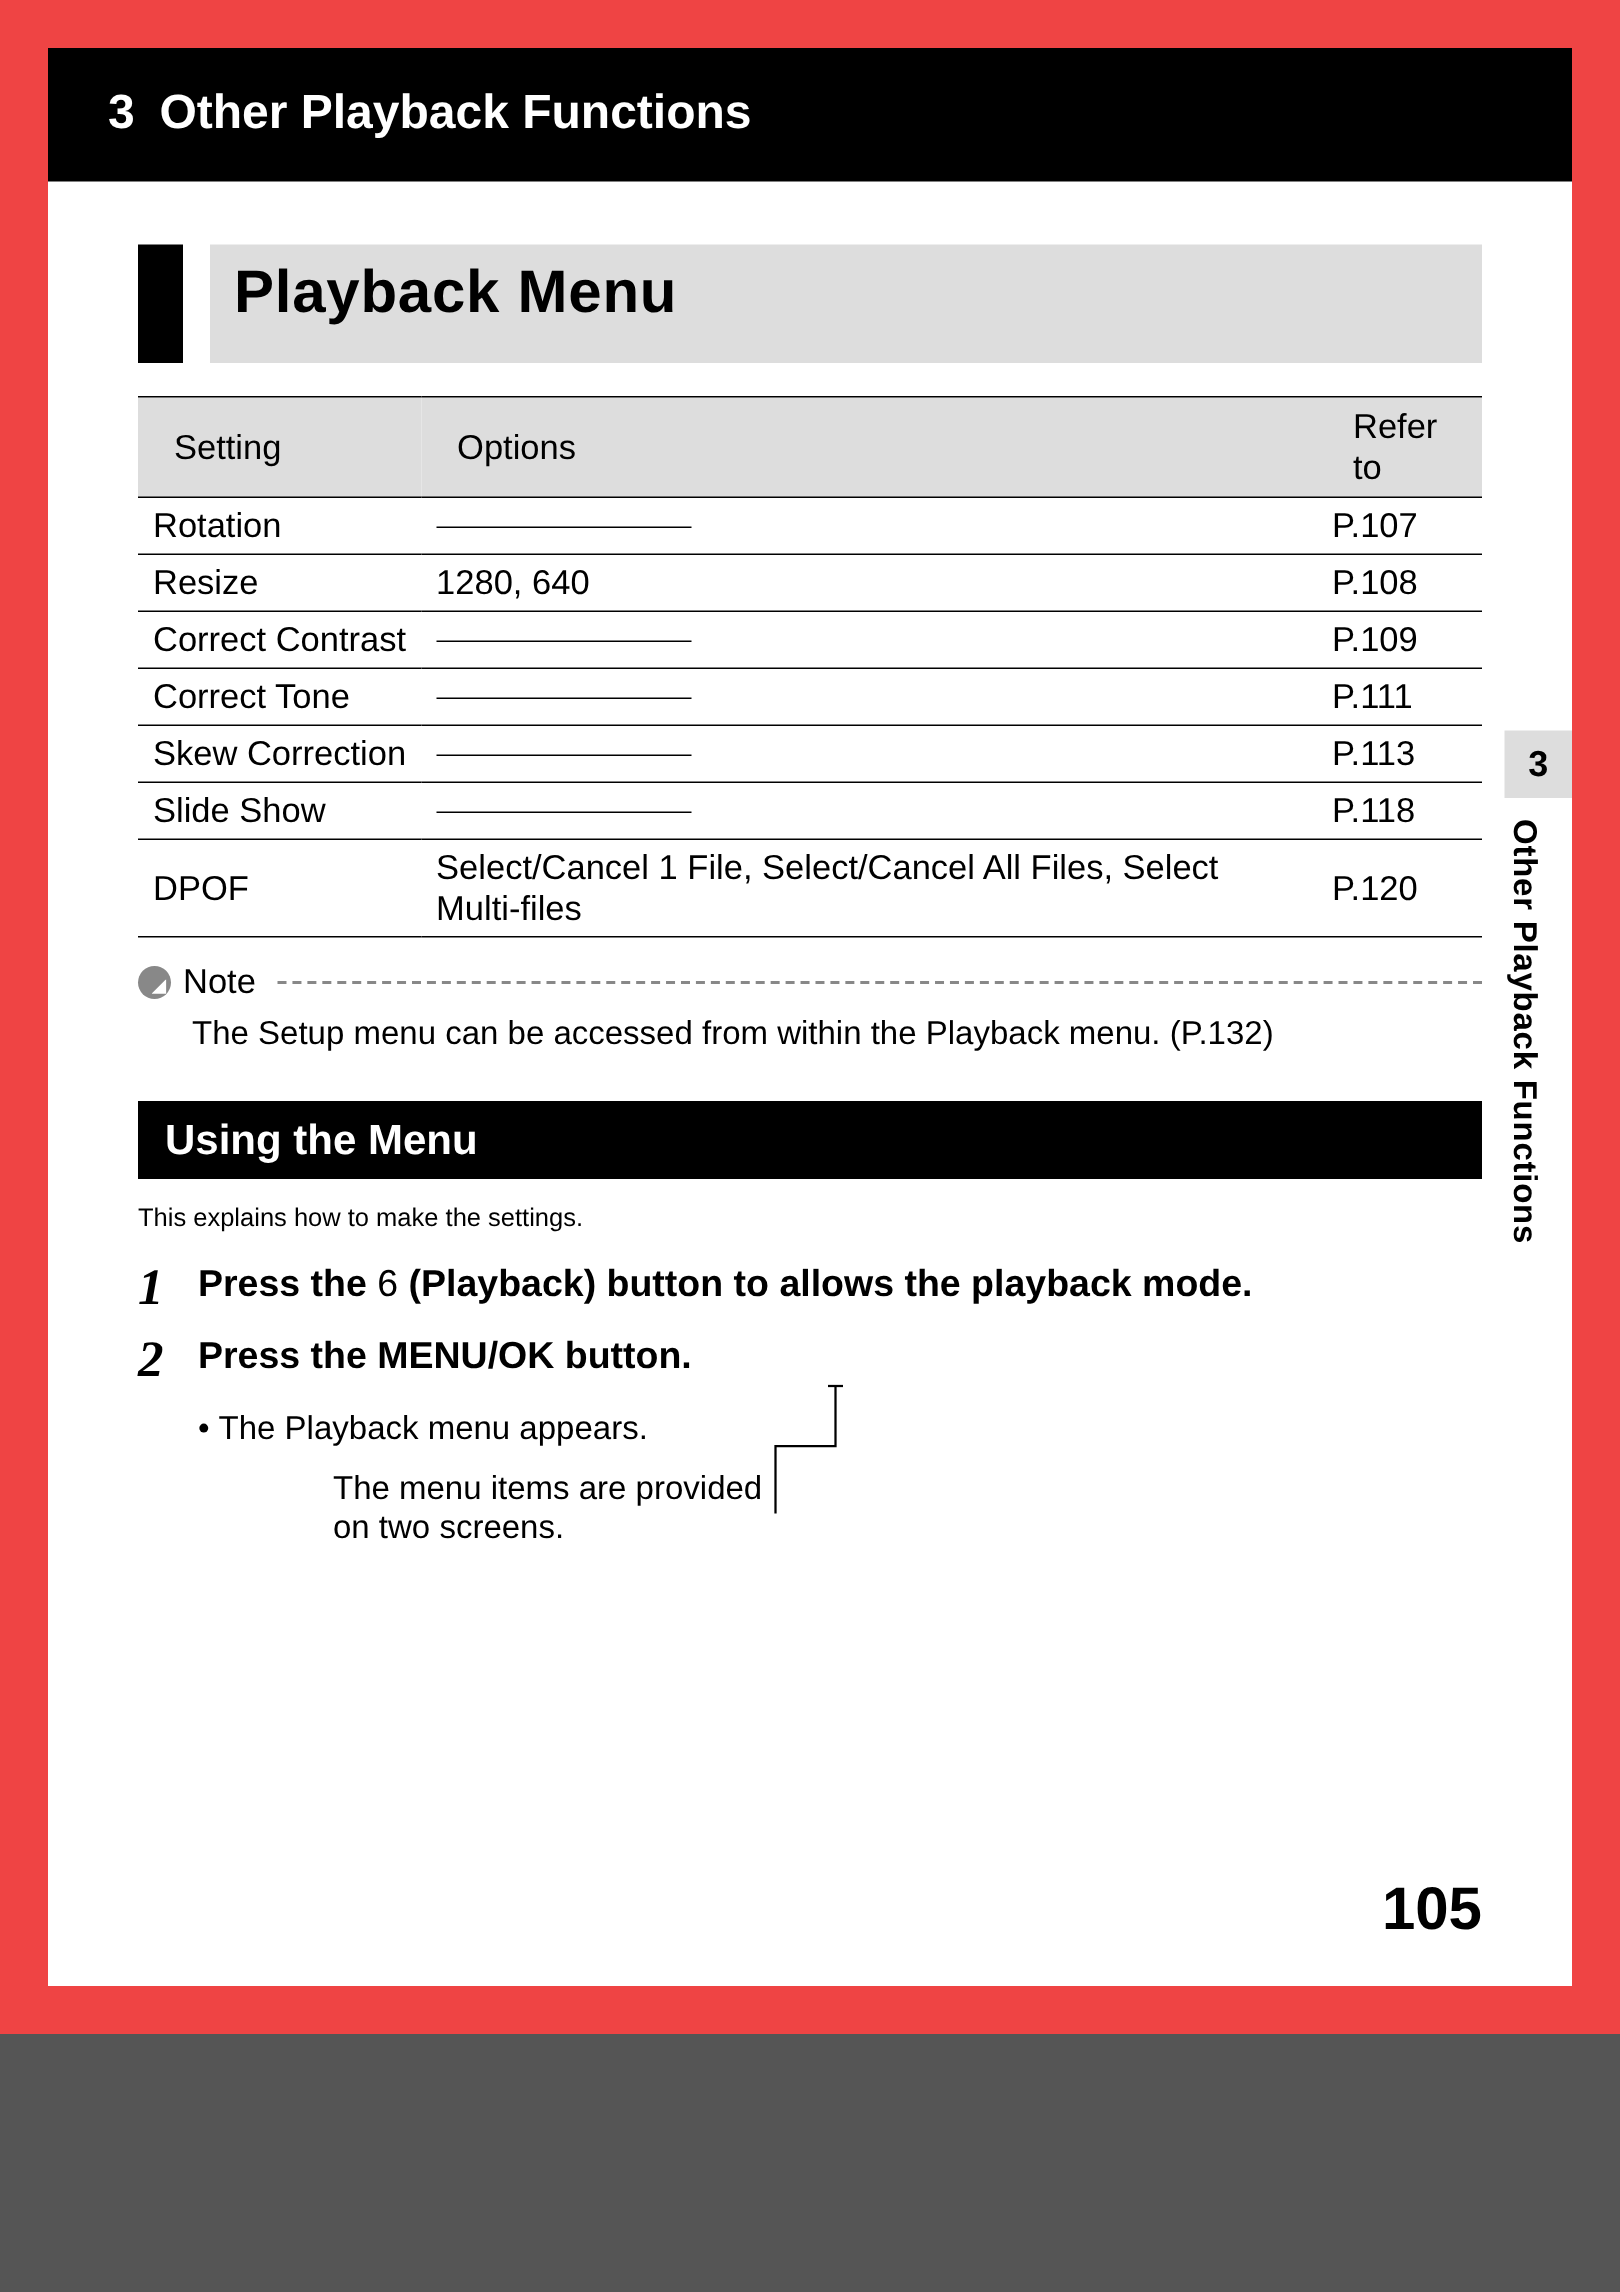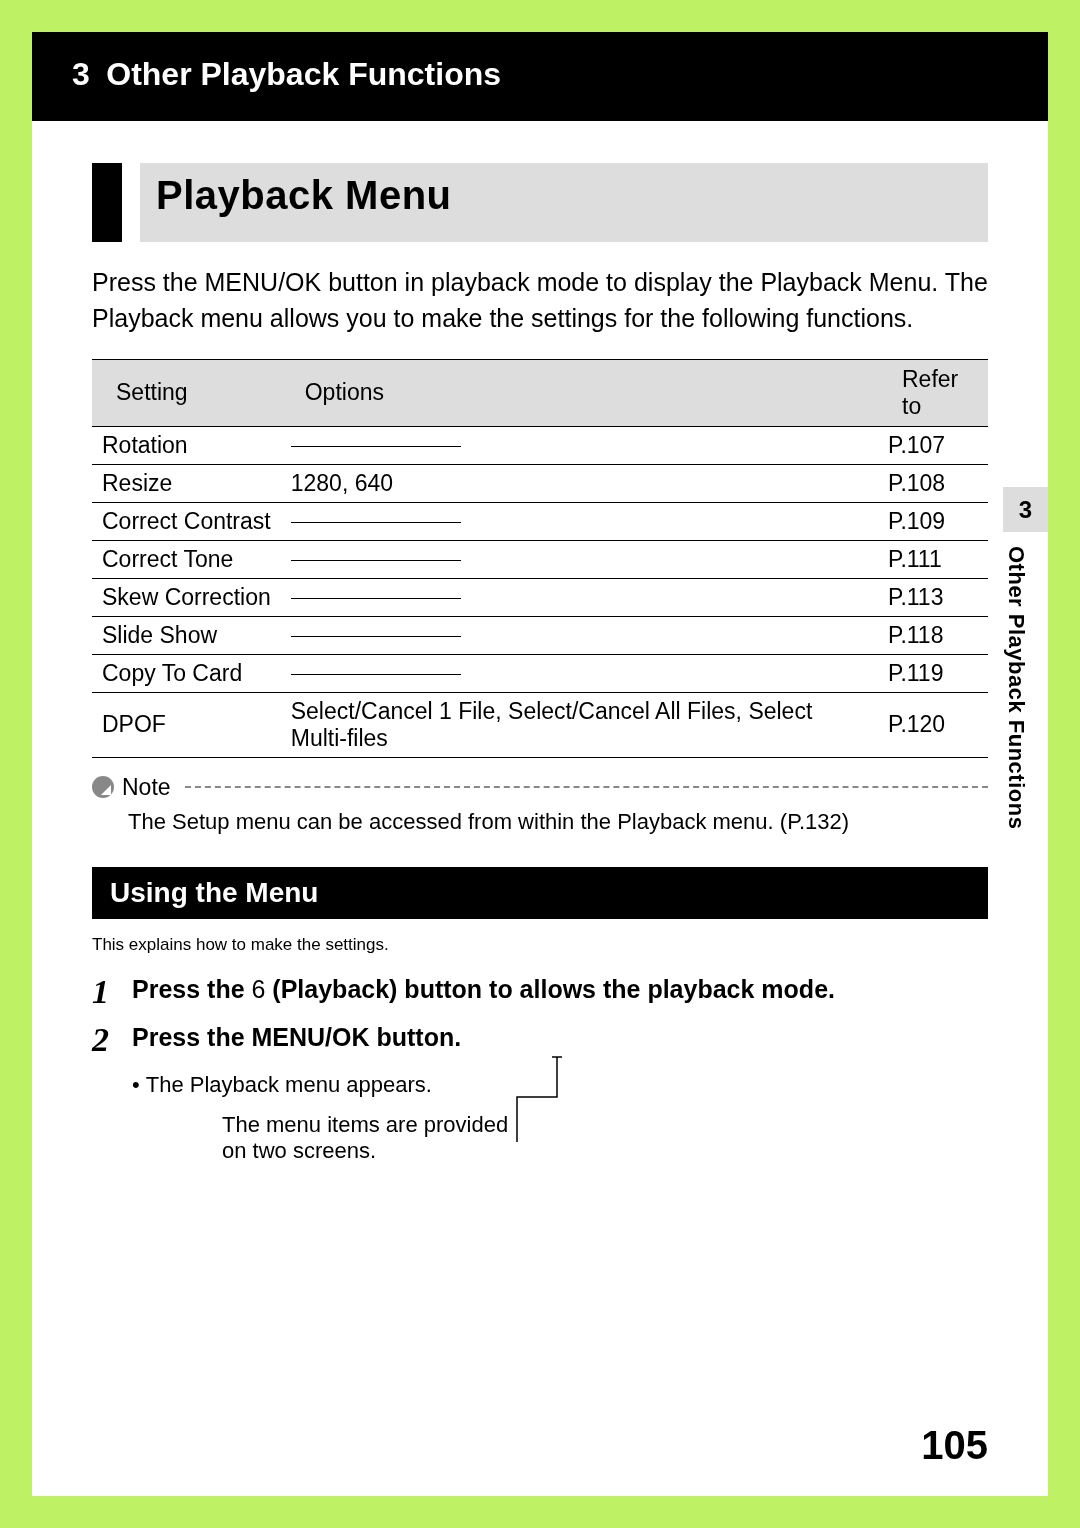--- a/index.html
+++ b/index.html
@@ -1,17 +1,17 @@
 <!DOCTYPE html>
 <html><head>
 <meta charset="utf-8">
 <style>
   * { box-sizing: border-box; margin: 0; padding: 0; }
   body { background: #555; font-family: Arial, Helvetica, sans-serif; display: flex; justify-content: center; }
-  .device { width: 1080px; height: 1528px; background: #bef264; position: relative; }
+  .device { width: 1080px; height: 1356px; background: #ef4444; position: relative; }
   .page { position: absolute; left: 32px; right: 32px; top: 32px; bottom: 32px; background: #fff; }
 
   .top-black { background: #000; color: #fff; padding: 24px 40px 28px 40px; }
   .chapter-num { font-weight: 900; font-size: 32px; margin-right: 12px; }
   .chapter-title { font-weight: 900; font-size: 32px; }
 
   .content { padding: 42px 60px 0 60px; }
 
   .title-row { display: flex; align-items: stretch; margin-bottom: 22px; }
   .title-marker { width: 30px; background: #000; margin-right: 18px; }
@@ -76,21 +76,20 @@
 
     <div class="content">
 
       <div class="title-row">
         <div class="title-marker"></div>
         <div class="title-box">
           <div class="title-text">Playback Menu</div>
         </div>
       </div>
 
-      <p class="intro">Press the MENU/OK button in playback mode to display the Playback Menu. The Playback menu allows you to make the settings for the following functions.</p>
 
       <table class="spec">
         <colgroup>
             <col style="width:180px">
             <col>
             <col style="width:110px">
           </colgroup>
         <thead>
           <tr>
             <th>Setting</th>
@@ -121,25 +120,20 @@
             </tr>
             <tr>
               <td>Skew Correction</td>
               <td class="opt"><span class="dash"></span></td>
               <td>P.113</td>
             </tr>
             <tr>
               <td>Slide Show</td>
               <td class="opt"><span class="dash"></span></td>
               <td>P.118</td>
-            </tr>
-            <tr>
-              <td>Copy To Card</td>
-              <td class="opt"><span class="dash"></span></td>
-              <td>P.119</td>
             </tr>
             <tr>
               <td>DPOF</td>
               <td class="opt">Select/Cancel 1 File, Select/Cancel All Files, Select Multi-files</td>
               <td>P.120</td>
             </tr>
           </tbody>
       </table>
 
       <div class="note-block">

